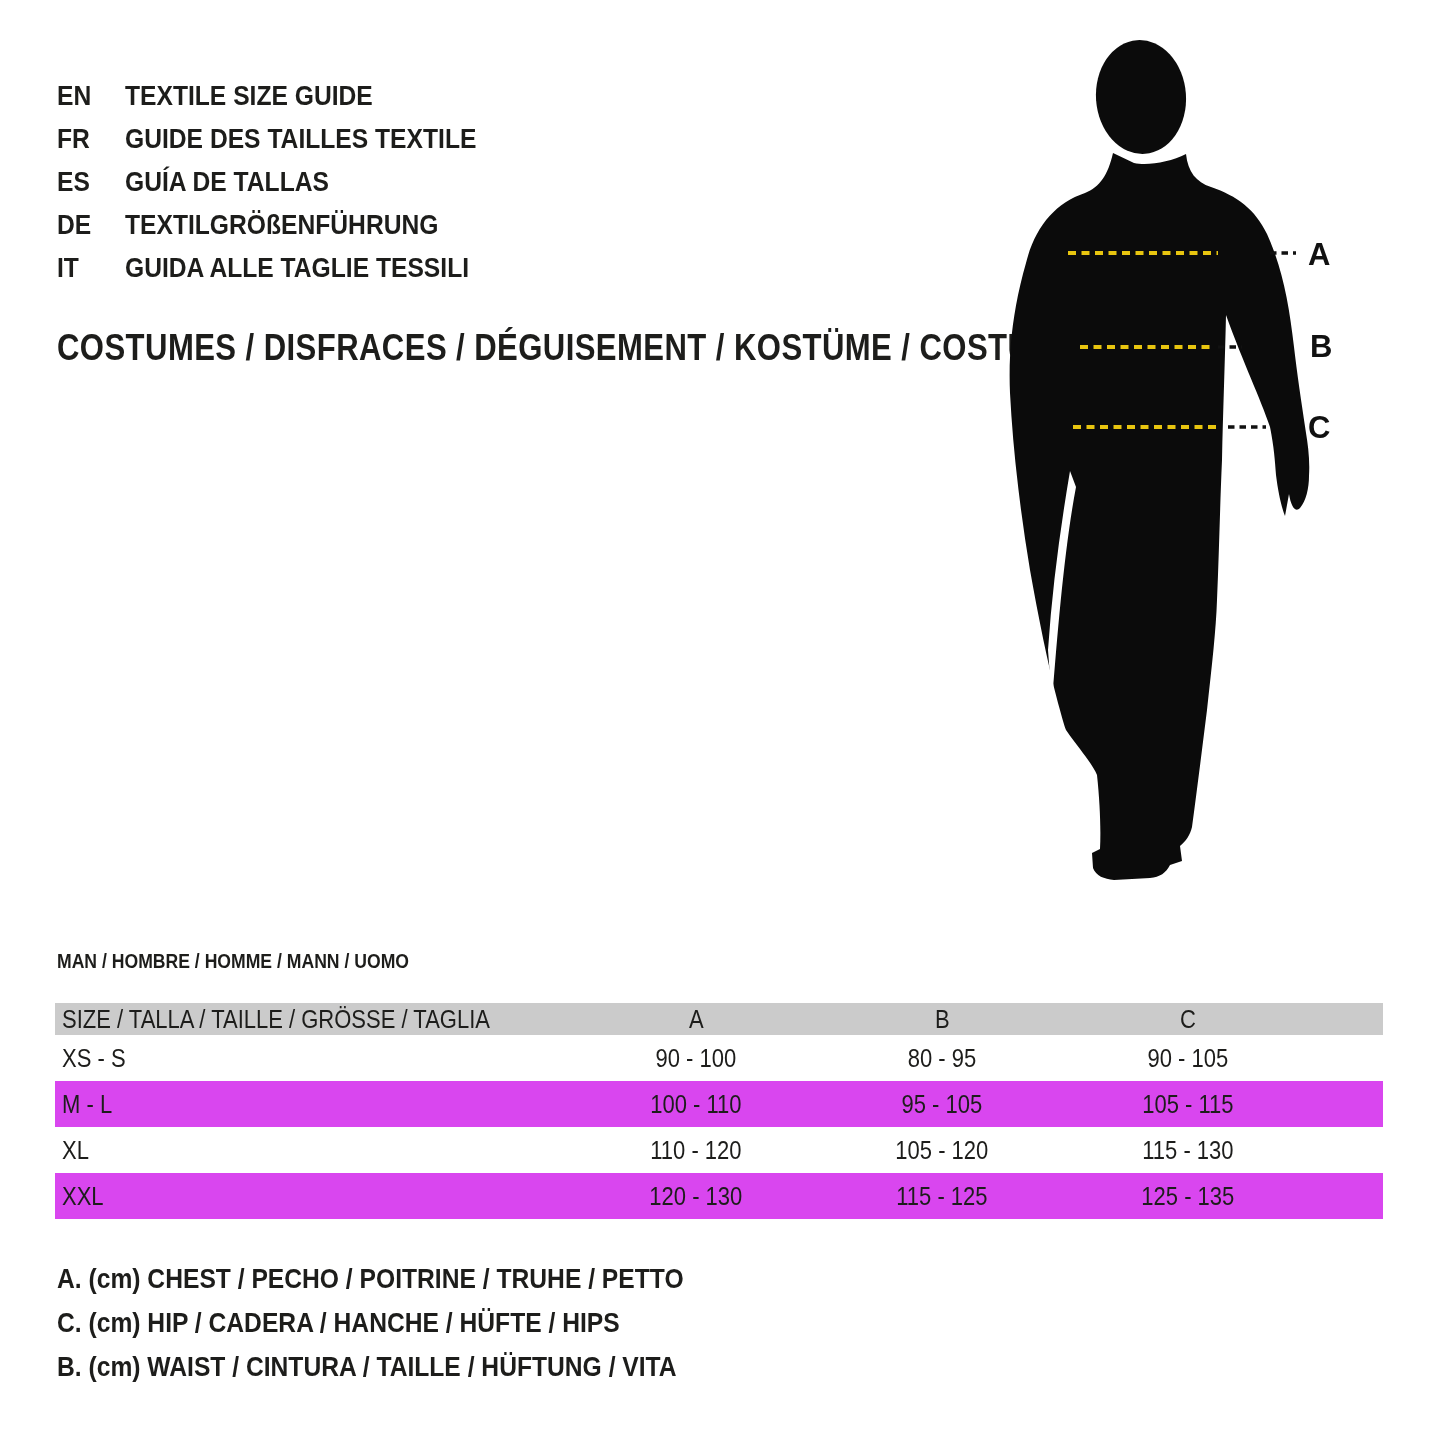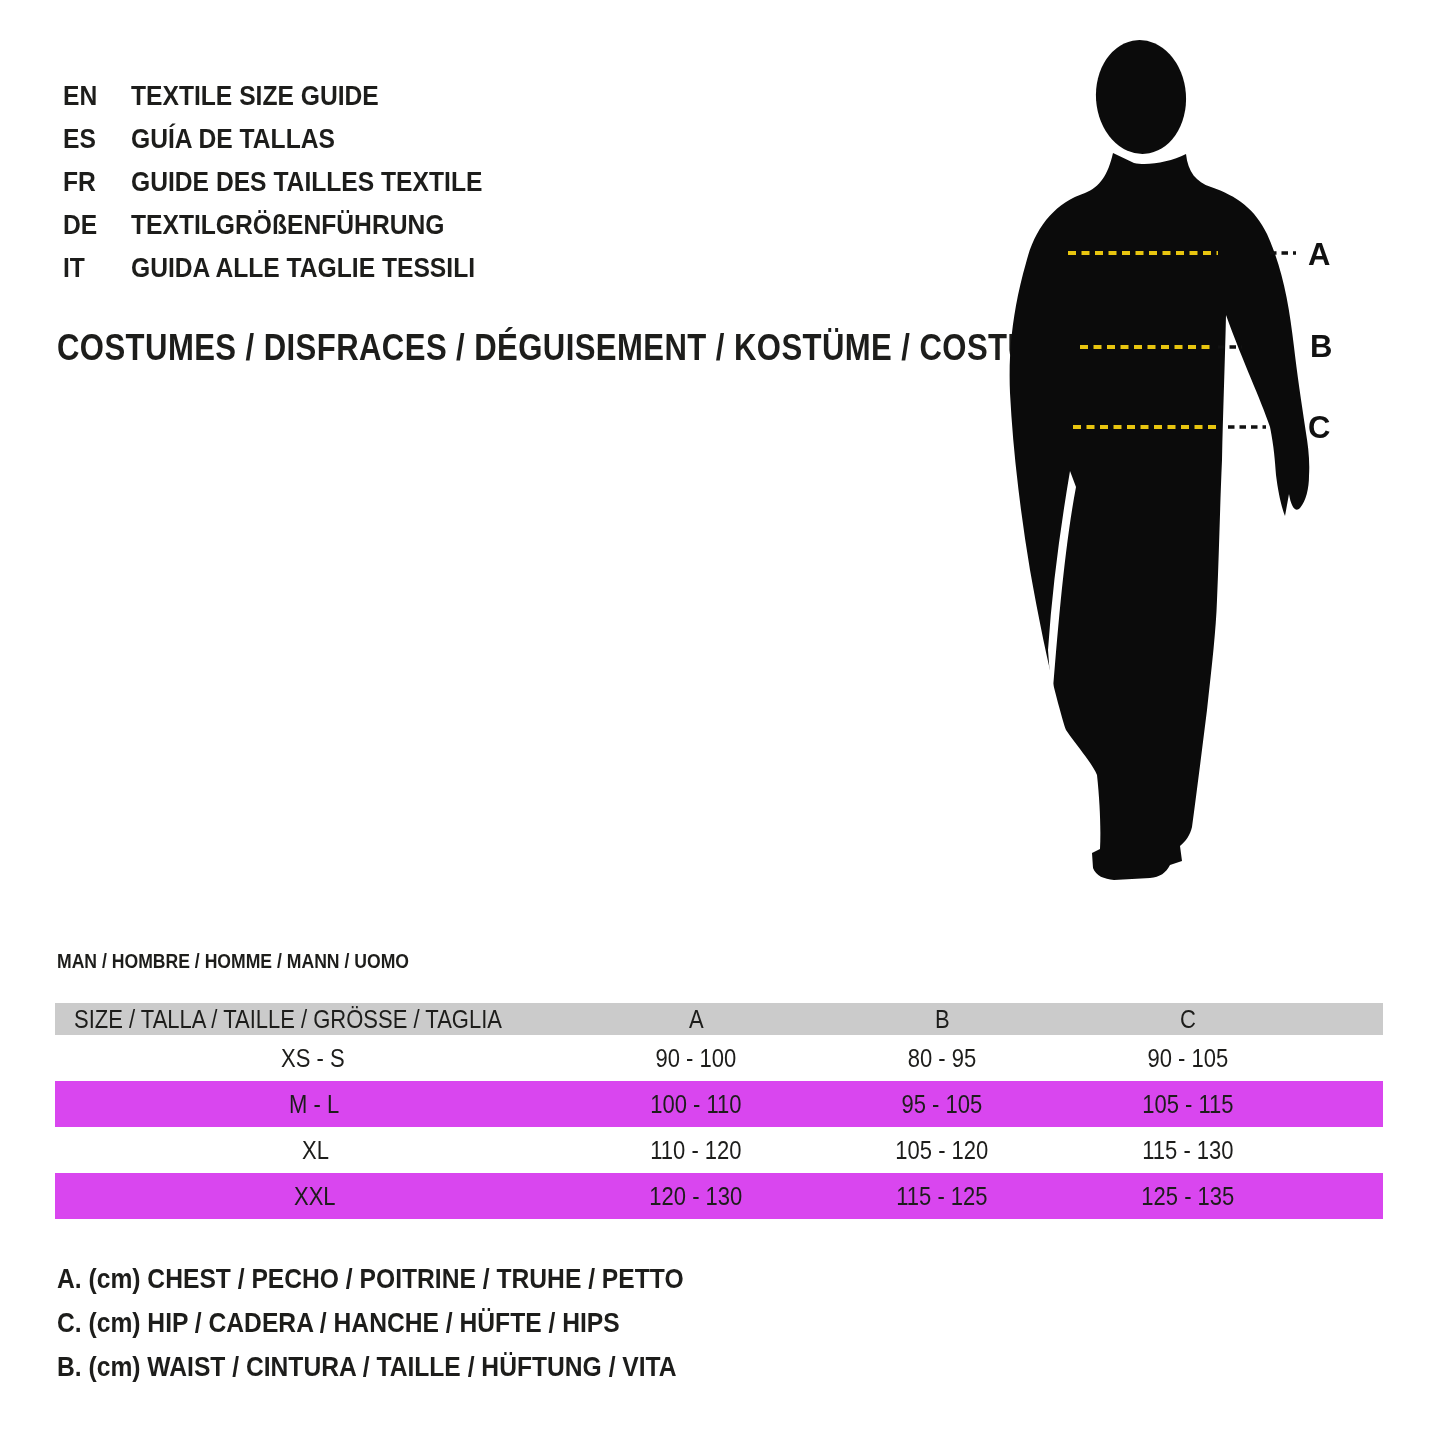--- a/index.html
+++ b/index.html
@@ -4,37 +4,37 @@
 <style>
   html,body { margin:0; padding:0; background:#ffffff; }
   .canvas {
     position:relative; width:1445px; height:1445px; background:#ffffff;
     font-family:"Liberation Sans", sans-serif; color:#1d1d1b; overflow:hidden;
   }
   .cond  { display:inline-block; transform:scaleX(0.88); transform-origin:0 50%; white-space:nowrap; }
   .condc { display:inline-block; transform:scaleX(0.88); transform-origin:50% 50%; white-space:nowrap; }
 
   
-  .lang-block { position:absolute; left:63px; top:74px; }
+  .lang-block { position:absolute; left:57px; top:74px; }
   .lang-row { display:flex; height:43px; align-items:center; font-size:28px; font-weight:700; }
   .lang-code { width:68px; }
 
   
   .category-title {
     position:absolute; left:57px; top:327px;
     font-size:37px; font-weight:700; letter-spacing:0.5px;
   }
 
   
   .section-title { position:absolute; left:57px; top:950px; font-size:20px; font-weight:700; }
 
   
   .size-table-wrap { position:absolute; left:55px; top:1003px; width:1328px; }
   table.size-table { border-collapse:collapse; table-layout:fixed; width:1328px; font-size:25px; }
-  table.size-table th, table.size-table td { padding:0; font-weight:400; vertical-align:middle;text-align:center; }
+  table.size-table th, table.size-table td { padding:0; font-weight:400; vertical-align:middle; }
   table.size-table th { height:32px; background:#cbcbcb; }
   table.size-table td { height:46px; }
   .col-size { text-align:left; padding-left:7px !important; }
   .col-val  { text-align:center; }
   tr.alt td { background:#d946ef;margin-left:12px; }
 
   
   .legend-block { position:absolute; left:57px; top:1246px;margin-top:11px; }
   .legend-row { height:44px; display:flex; align-items:center; font-size:28px; font-weight:700; }
 
@@ -47,26 +47,26 @@
 <body>
 
 <div class="canvas">
 
   <div class="lang-block">
     <div class="lang-row">
       <span class="lang-code"><span class="cond">EN</span></span>
       <span class="cond">TEXTILE SIZE GUIDE</span>
     </div>
     <div class="lang-row">
+      <span class="lang-code"><span class="cond">FR</span></span>
+      <span class="cond">GUIDE DES TAILLES TEXTILE</span>
+    </div>
+    <div class="lang-row">
       <span class="lang-code"><span class="cond">ES</span></span>
       <span class="cond">GUÍA DE TALLAS</span>
-    </div>
-    <div class="lang-row">
-      <span class="lang-code"><span class="cond">FR</span></span>
-      <span class="cond">GUIDE DES TAILLES TEXTILE</span>
     </div>
     <div class="lang-row">
       <span class="lang-code"><span class="cond">DE</span></span>
       <span class="cond">TEXTILGRÖßENFÜHRUNG</span>
     </div>
     <div class="lang-row">
       <span class="lang-code"><span class="cond">IT</span></span>
       <span class="cond">GUIDA ALLE TAGLIE TESSILI</span>
     </div>
   </div>

